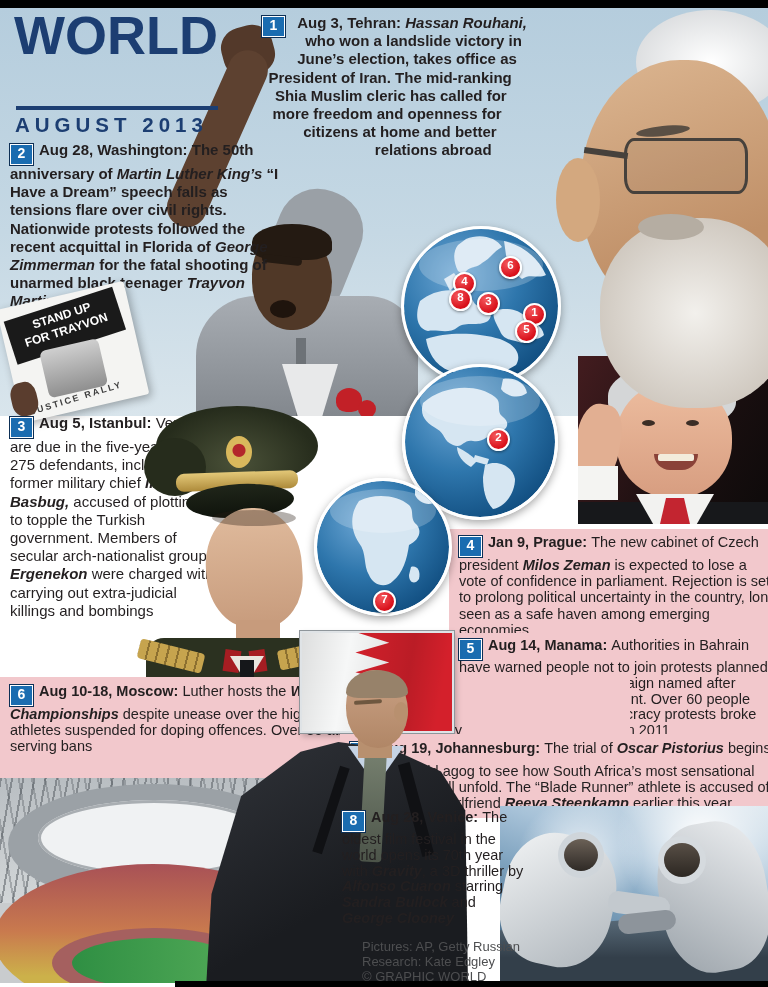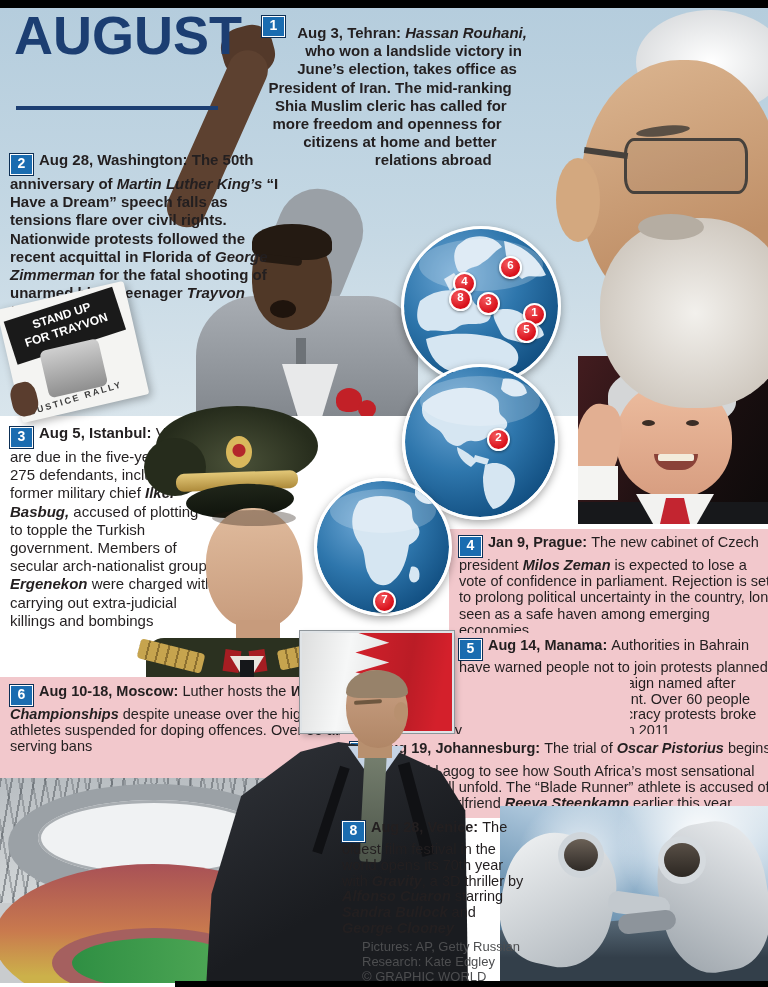--- a/index.html
+++ b/index.html
@@ -1,20 +1,20 @@
 <!DOCTYPE html>
 <html><head>
 <meta charset="utf-8">
 <title>Infographic</title>
 <style>
   html,body{margin:0;padding:0;background:#e9e9e9;}
   .page{position:relative;width:768px;height:987px;background:#ffffff;overflow:hidden;
         font-family:"Liberation Sans",sans-serif;color:#231f20;}
   .s{position:absolute;}
-  .story{position:absolute;font-size:15px;line-height:18.2px;color:#231f20;margin-top:10px;}
+  .story{position:absolute;font-size:15px;line-height:18.2px;color:#231f20;}
   .f-b{font-weight:700;}
   .f-bi{font-weight:700;font-style:italic;}
   .badge{display:inline-block;width:21px;height:19px;background:#1a6cb0;color:#fff;
          font-weight:700;font-size:14px;line-height:17px;text-align:center;
          border:1px solid #ffffff;box-shadow:0 0 0 1px #0d2f55;margin-right:6px;vertical-align:-3px;}
   .pinkbox{position:absolute;background:#f2c8cc;font-size:14.5px;}
   .globe{position:absolute;border-radius:50%;border:3px solid #ffffff;
          box-shadow:0 3px 8px rgba(0,0,0,.35);overflow:hidden;}
   .globe svg{display:block;}
   .marker{position:absolute;width:19px;height:19px;border-radius:50%;
@@ -41,22 +41,23 @@
     <div class="s" style="left:296px;top:330px;width:10px;height:80px;background:#6d7277;"></div>
     <div class="s" style="left:282px;top:356px;width:56px;height:52px;background:#e8e9ea;clip-path:polygon(0 0,100% 0,72% 100%,28% 100%);"></div>
     <div class="s" style="left:252px;top:222px;width:80px;height:100px;background:#503827;border-radius:46% 54% 50% 50%;"></div>
     <div class="s" style="left:252px;top:216px;width:80px;height:36px;background:#241a12;border-radius:50% 50% 30% 30%;"></div>
     <div class="s" style="left:262px;top:248px;width:40px;height:8px;background:#241a12;border-radius:4px;transform:rotate(6deg);"></div>
     <div class="s" style="left:270px;top:292px;width:26px;height:18px;background:#1f140d;border-radius:50%;"></div>
     <div class="s" style="left:336px;top:380px;width:26px;height:24px;background:#c22027;border-radius:50% 50% 40% 40%;"></div>
     <div class="s" style="left:358px;top:392px;width:18px;height:18px;background:#c22027;border-radius:50%;"></div>
   </div>
 
-  <div class="mast" style="left:14px;top:12px;font-size:54px;line-height:47px;letter-spacing:0;">AUGUST</div>
+  <div class="mast" style="left:14px;top:12px;font-size:54px;line-height:47px;letter-spacing:0;">WORLD</div>
   <div class="s" style="left:16px;top:106px;width:202px;height:4px;background:#1c3e72;"></div>
+  <div class="mast" style="left:15px;top:113px;font-size:20.5px;letter-spacing:5px;">AUGUST 2013</div>
 
   <span class="badge s" style="left:262px;top:16px;">1</span>
   <div class="story" style="left:258px;top:14px;width:274px;text-align:right;">
     <span class="i1-push"></span><span class="i1-indent"></span><span><span class="f-b">Aug 3, Tehran: </span><span class="f-bi">Hassan Rouhani,</span><span class="f-b"> who won a landslide victory in June’s election, takes office as President of Iran. The mid-ranking Shia Muslim cleric has called for more freedom and openness for citizens at home and better relations abroad</span></span>
   </div>
 
   <div class="story" style="left:10px;top:141px;width:272px;">
     <span class="badge">2</span><span><span class="f-b">Aug 28, Washington: The 50th anniversary of </span><span class="f-bi">Martin Luther King’s</span><span class="f-b"> “I Have a Dream” speech falls as tensions flare over civil rights. Nationwide protests followed the recent acquittal in Florida of </span><span class="f-bi">George Zimmerman</span><span class="f-b"> for the fatal shooting of unarmed black teenager </span><span class="f-bi">Trayvon Martin</span></span>
   </div>
 

